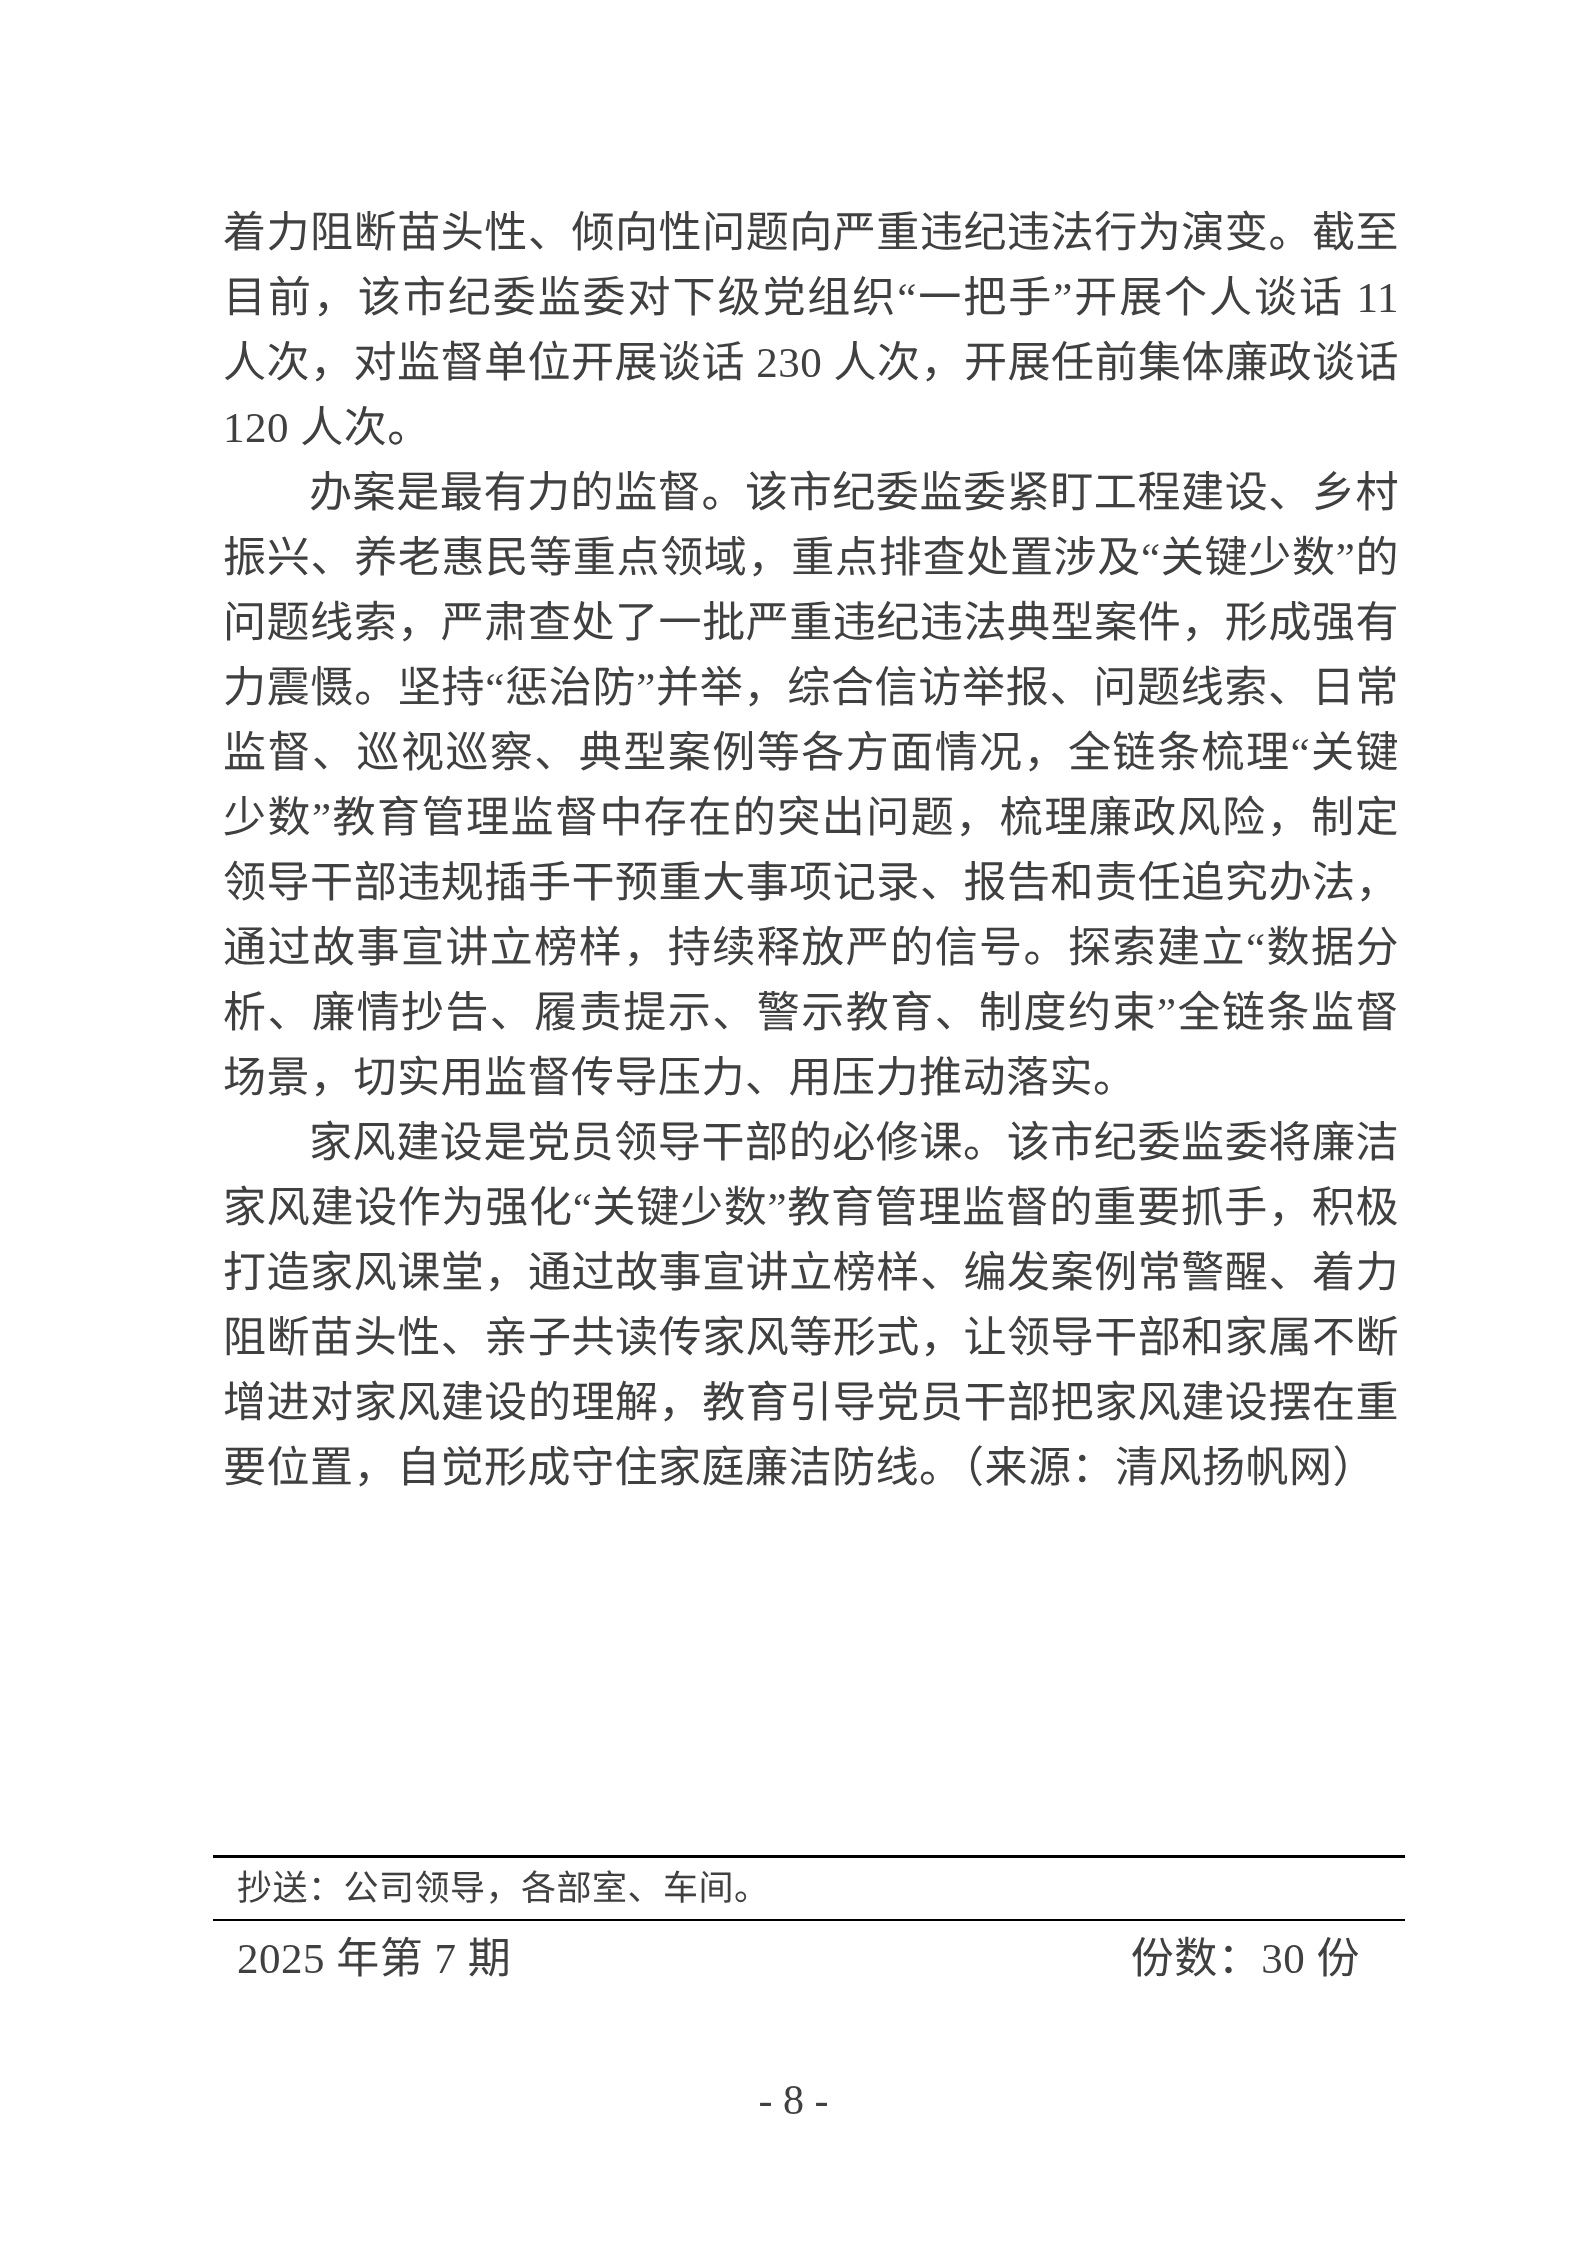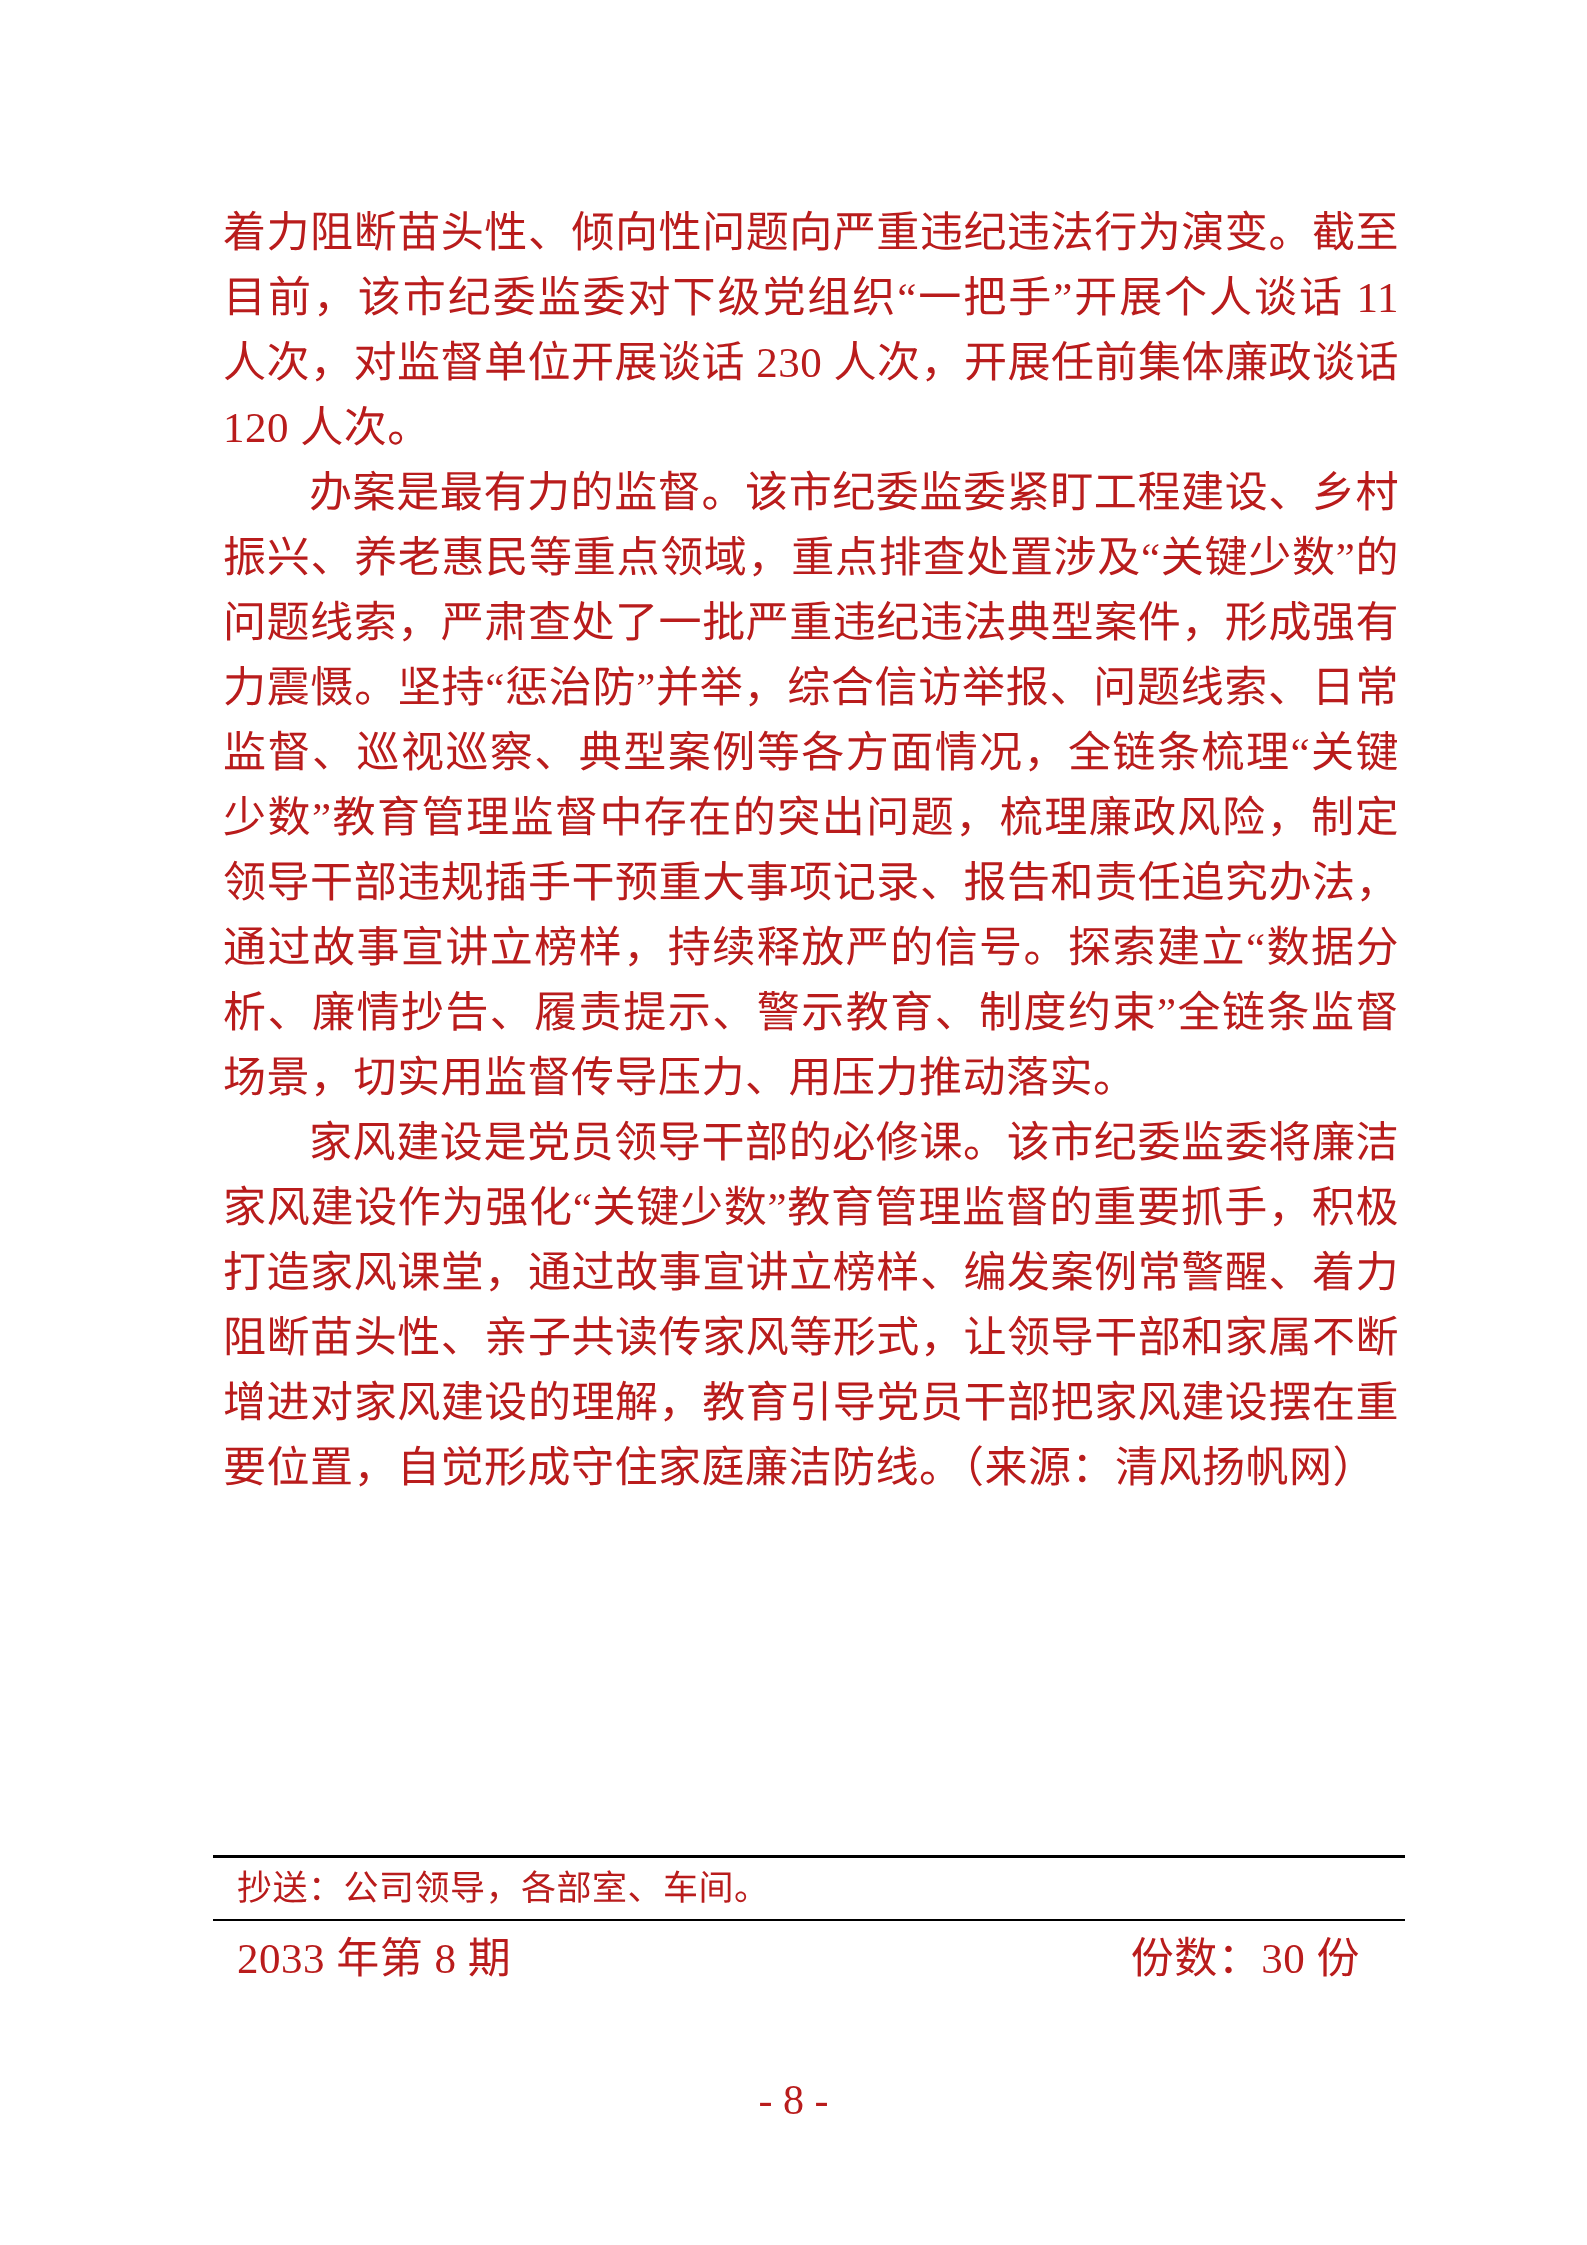--- a/index.html
+++ b/index.html
@@ -6,21 +6,21 @@
   html, body {
     margin: 0;
     padding: 0;
     background: #ffffff;
   }
   .page {
     position: relative;
     width: 1587px;
     height: 2245px;
     background: #ffffff;
-    color: #b91c1c;
+    color: #404040;
     font-family: "Liberation Serif", "DejaVu Serif", serif;
     overflow: hidden;
   }
   
   .content {
     position: absolute;
     top: 200px;
     left: 213px;
     width: 1192px;
   }
@@ -84,20 +84,20 @@
     <p>着力阻断苗头性、倾向性问题向严重违纪违法行为演变。截至目前，该市纪委监委对下级党组织“一把手”开展个人谈话 11 人次，对监督单位开展谈话 230 人次，开展任前集体廉政谈话 120 人次。</p>
     <p class="indent">办案是最有力的监督。该市纪委监委紧盯工程建设、乡村振兴、养老惠民等重点领域，重点排查处置涉及“关键少数”的问题线索，严肃查处了一批严重违纪违法典型案件，形成强有力震慑。坚持“惩治防”并举，综合信访举报、问题线索、日常监督、巡视巡察、典型案例等各方面情况，全链条梳理“关键少数”教育管理监督中存在的突出问题，梳理廉政风险，制定领导干部违规插手干预重大事项记录、报告和责任追究办法，通过故事宣讲立榜样，持续释放严的信号。探索建立“数据分析、廉情抄告、履责提示、警示教育、制度约束”全链条监督场景，切实用监督传导压力、用压力推动落实。</p>
     <p class="indent">家风建设是党员领导干部的必修课。该市纪委监委将廉洁家风建设作为强化“关键少数”教育管理监督的重要抓手，积极打造家风课堂，通过故事宣讲立榜样、编发案例常警醒、着力阻断苗头性、亲子共读传家风等形式，让领导干部和家属不断增进对家风建设的理解，教育引导党员干部把家风建设摆在重要位置，自觉形成守住家庭廉洁防线。（来源：清风扬帆网）</p>
   </div>
 
   <div class="footer">
     <div class="rule-top"></div>
     <div class="copy-line">抄送：公司领导，各部室、车间。</div>
     <div class="rule-bottom"></div>
     <div class="issue-row">
-      <span>2033 年第 8 期</span>
+      <span>2025 年第 7 期</span>
       <span>份数：30 份</span>
     </div>
   </div>
 
   <div class="page-num">- 8 -</div>
 
 </div>
 
 </body></html>

